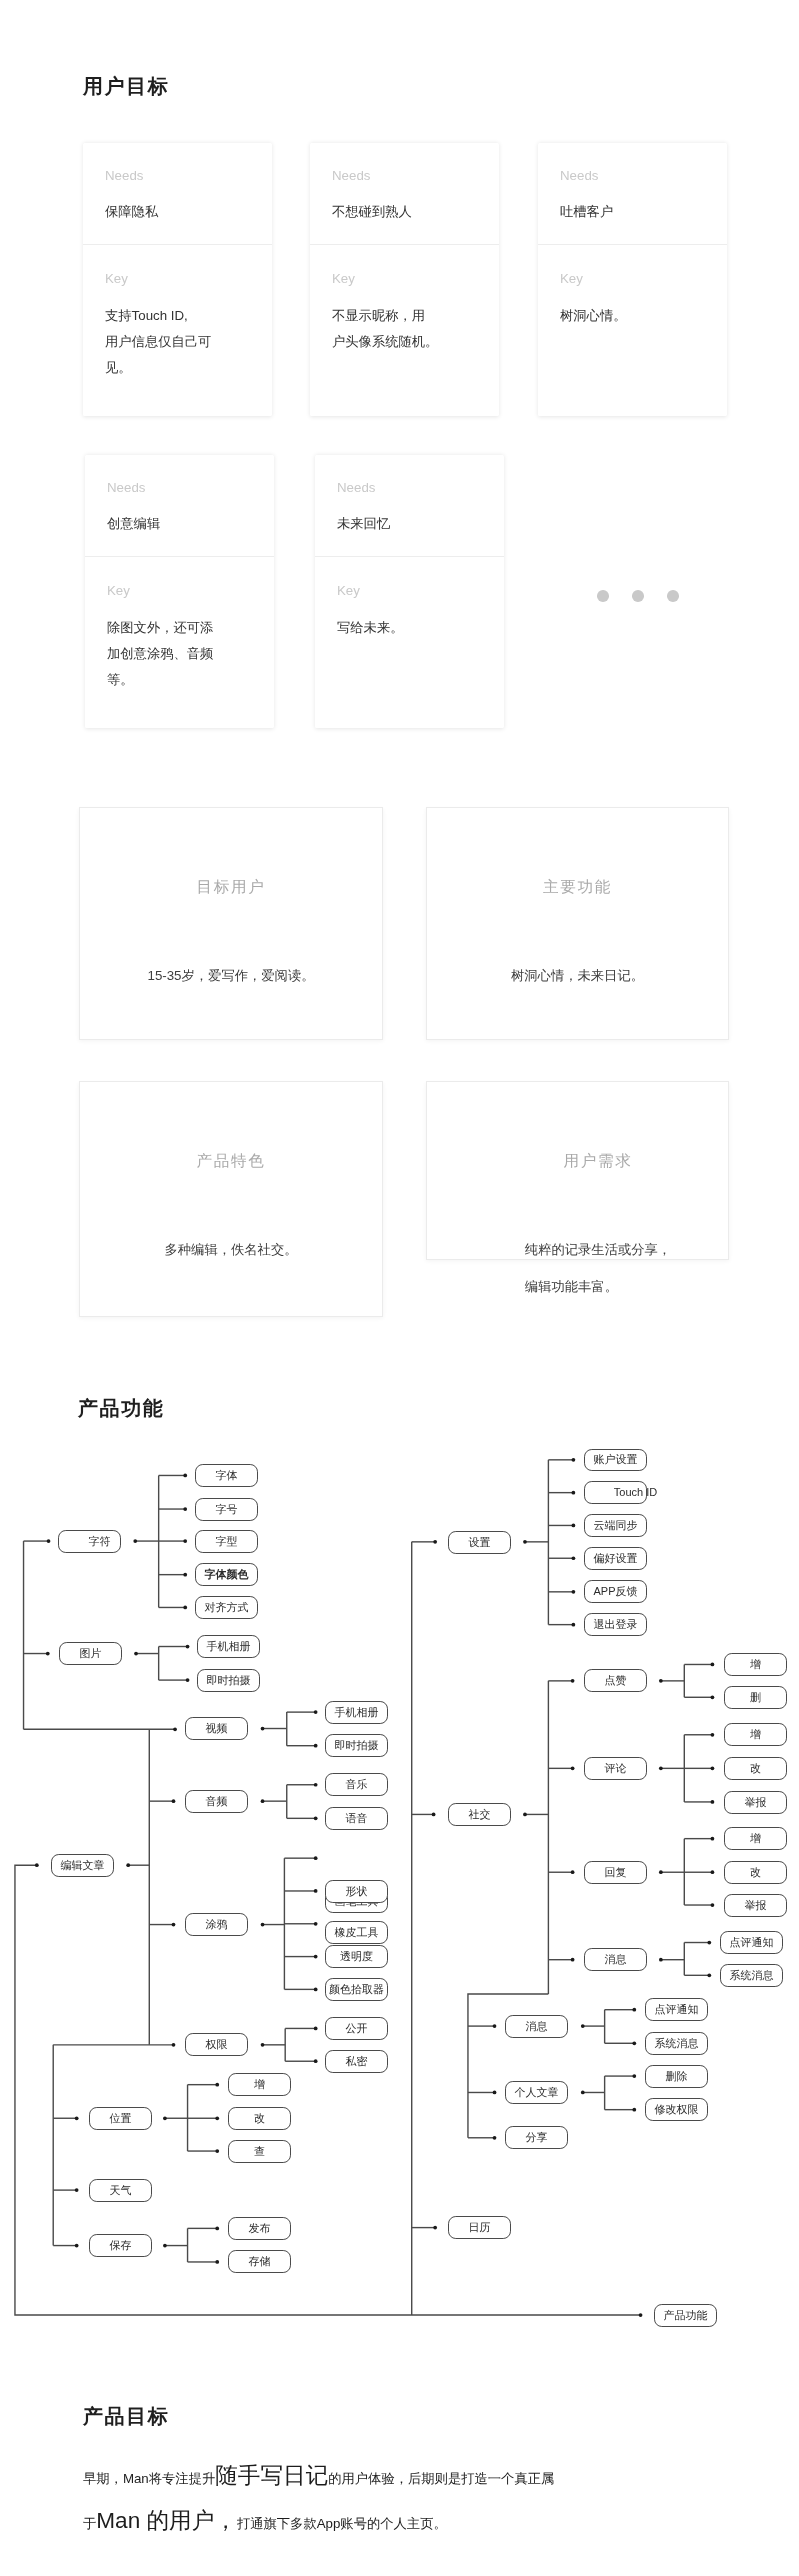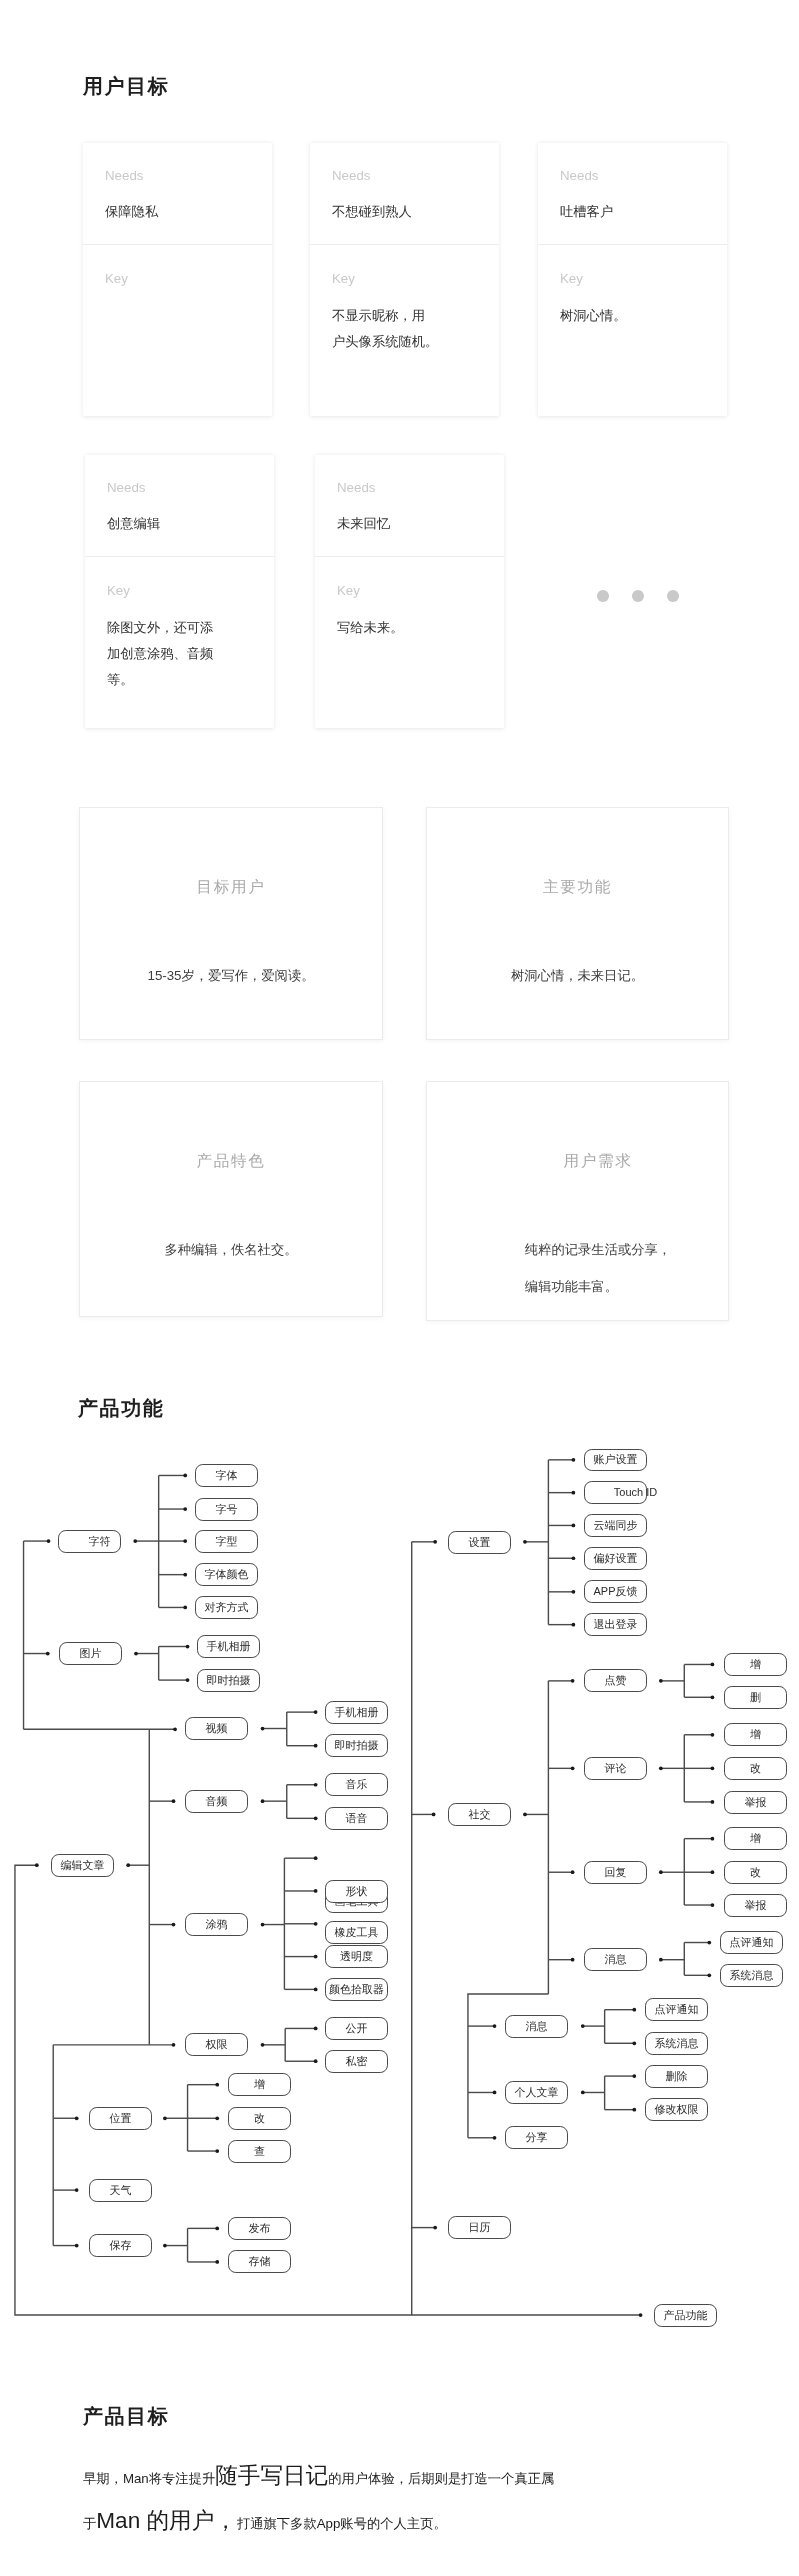--- a/index.html
+++ b/index.html
@@ -50,20 +50,23 @@
 </head>
 <body>
 
 <h2 class="sec-h" style="left:83px; top:73px;">用户目标</h2>
 
 <div class="card" style="left:83px; top:143px;">
   <div class="clabel">Needs</div>
   <div class="cneeds">保障隐私</div>
   <div class="cdiv"></div>
   <div class="cklabel">Key</div>
+  <div class="ckey">支持Touch ID,
+用户信息仅自己可
+见。</div>
 </div>
 <div class="card" style="left:310px; top:143px;">
   <div class="clabel">Needs</div>
   <div class="cneeds">不想碰到熟人</div>
   <div class="cdiv"></div>
   <div class="cklabel">Key</div>
   <div class="ckey">不显示昵称，用
 户头像系统随机。</div>
 </div>
 <div class="card" style="left:538px; top:143px;">
@@ -100,21 +103,21 @@
   <div class="ibox-body">15-35岁，爱写作，爱阅读。</div>
 </div>
 <div class="ibox" style="left:426px; top:807px; width:303px; height:233px;">
   <div class="ibox-title">主要功能</div><br>
   <div class="ibox-body">树洞心情，未来日记。</div>
 </div>
 <div class="ibox" style="left:79px; top:1081px; width:304px; height:236px;">
   <div class="ibox-title">产品特色</div><br>
   <div class="ibox-body">多种编辑，佚名社交。</div>
 </div>
-<div class="ibox" style="left:426px; top:1081px; width:303px; height:240px;padding-left:41px;">
+<div class="ibox" style="left:426px; top:1081px; width:303px; height:179px;padding-left:41px;">
   <div class="ibox-title">用户需求</div><br>
   <div class="ibox-body">纯粹的记录生活或分享，
 编辑功能丰富。</div>
 </div>
 
 <h2 class="sec-h" style="left:78px; top:1395px;">产品功能</h2>
 <div id="diagram">
   <svg id="diagram-svg" width="800" height="906" viewBox="0 0 1024 1160">
       <polyline points="47,538 19,538 19,1114 820,1114"></polyline>
       <polyline points="164,538 191,538"></polyline>
@@ -298,21 +301,21 @@
       <circle cx="746" cy="829" r="2.4"></circle>
       <circle cx="812" cy="808" r="2.4"></circle>
       <circle cx="812" cy="851" r="2.4"></circle>
     </svg>
 
 <div class="dnode" style="left: 51px; top: 409px;">编辑文章</div>
     <div class="dnode" style="left: 58px; top: 85px; padding-left: 20px;">字符</div>
     <div class="dnode" style="left: 195px; top: 19px;">字体</div>
     <div class="dnode" style="left: 195px; top: 53px;">字号</div>
     <div class="dnode" style="left: 195px; top: 85px;">字型</div>
-    <div class="dnode" style="left: 195px; top: 118px;">字体颜色</div>
+    <div class="dnode" style="left: 195px; top: 118px; font-weight: bold;">字体颜色</div>
     <div class="dnode" style="left: 195px; top: 151px;">对齐方式</div>
     <div class="dnode" style="left: 59px; top: 197px;">图片</div>
     <div class="dnode" style="left: 197px; top: 190px;">手机相册</div>
     <div class="dnode" style="left: 197px; top: 224px;">即时拍摄</div>
     <div class="dnode" style="left: 185px; top: 272px;">视频</div>
     <div class="dnode" style="left: 325px; top: 256px;">手机相册</div>
     <div class="dnode" style="left: 325px; top: 289px;">即时拍摄</div>
     <div class="dnode" style="left: 185px; top: 345px;">音频</div>
     <div class="dnode" style="left: 325px; top: 328px;">音乐</div>
     <div class="dnode" style="left: 325px; top: 362px;">语音</div>
@@ -324,21 +327,21 @@
     <div class="dnode" style="left: 325px; top: 533px;">颜色拾取器</div>
     <div class="dnode" style="left: 185px; top: 588px;">权限</div>
     <div class="dnode" style="left: 325px; top: 572px;">公开</div>
     <div class="dnode" style="left: 325px; top: 605px;">私密</div>
     <div class="dnode" style="left: 89px; top: 662px;">位置</div>
     <div class="dnode" style="left: 228px; top: 628px;">增</div>
     <div class="dnode" style="left: 228px; top: 662px;">改</div>
     <div class="dnode" style="left: 228px; top: 695px;">查</div>
     <div class="dnode" style="left: 89px; top: 734px;">天气</div>
     <div class="dnode" style="left: 89px; top: 789px;">保存</div>
-    <div class="dnode" style="left: 228px; top: 772px; border-radius: 8px;">发布</div>
+    <div class="dnode" style="left: 228px; top: 772px;">发布</div>
     <div class="dnode" style="left: 228px; top: 805px;">存储</div>
     <div class="dnode" style="left: 448px; top: 86px;">设置</div>
     <div class="dnode" style="left: 584px; top: 3.5px;">账户设置</div>
     <div class="dnode" style="left: 584px; top: 36px; padding-left: 40px;">Touch ID</div>
     <div class="dnode" style="left: 584px; top: 69px;">云端同步</div>
     <div class="dnode" style="left: 584px; top: 102px;">偏好设置</div>
     <div class="dnode" style="left: 584px; top: 135px;">APP反馈</div>
     <div class="dnode" style="left: 584px; top: 168px;">退出登录</div>
     <div class="dnode" style="left: 448px; top: 358px;">社交</div>
     <div class="dnode" style="left: 584px; top: 224px;">点赞</div>

